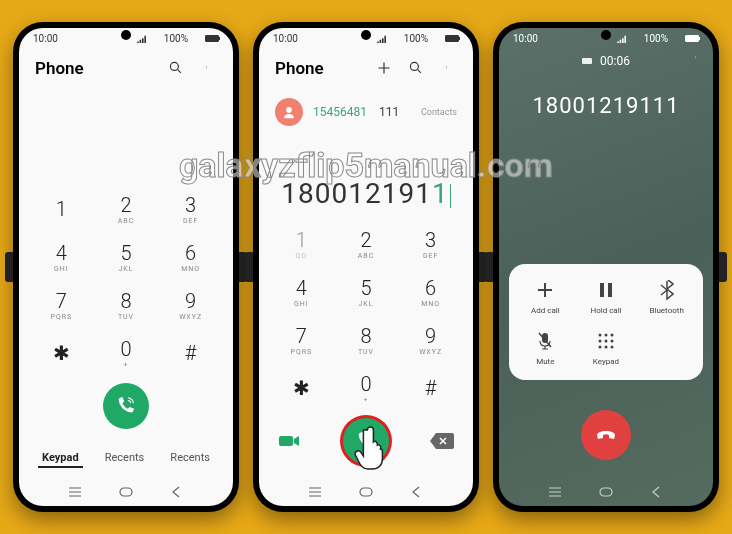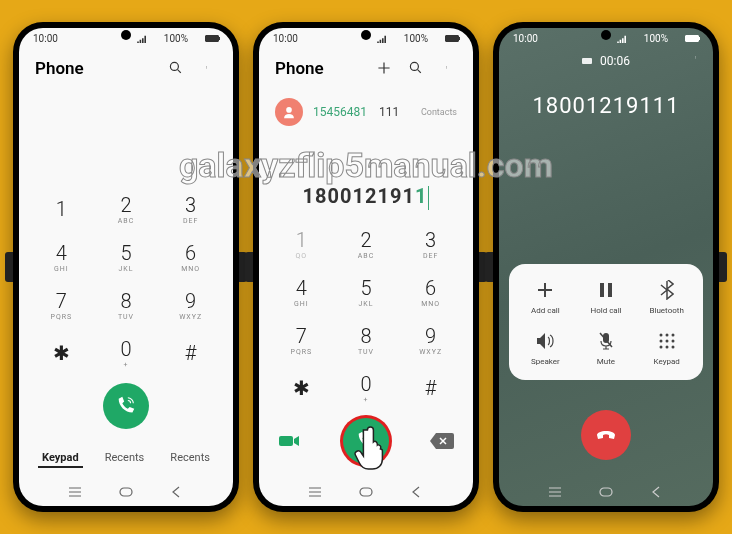--- a/index.html
+++ b/index.html
@@ -19,21 +19,21 @@
 .header { display: flex; align-items: center; justify-content: space-between; padding: 12px 16px; }
 .header-title { font-size: 17px; font-weight: 600; }
 .header-icons { display: flex; gap: 14px; align-items: center; }
 .icon-btn { width: 18px; height: 18px; display: flex; align-items: center; justify-content: center; cursor: pointer; }
 .suggestion { display: flex; align-items: center; padding: 8px 16px; gap: 10px; }
 .avatar { width: 28px; height: 28px; background: #f08070; border-radius: 50%; display: flex; align-items: center; justify-content: center; }
 .suggestion-num { font-size: 12px; }
 .suggestion-num .match { color: #3ba576; }
 .suggestion-num .rest { color: #404040; padding-left: 12px; }
 .unsaved { font-size: 9px; color: #999; margin-left: auto; }
-.number-display { font-size: 20px; text-align: center; padding: 10px 0 12px; color: #333; font-weight: 700; letter-spacing: 1px; }
+.number-display { font-size: 28px; text-align: center; padding: 10px 0 12px; color: #333; font-weight: 400; letter-spacing: 1px; }
 .cursor { display: inline-block; width: 1px; height: 24px; background: #3ba576; vertical-align: middle; margin-left: 1px; }
 .keypad { display: grid; grid-template-columns: repeat(3, 1fr); padding: 0 14px; gap: 4px 8px; }
 .key { display: flex; flex-direction: column; align-items: center; justify-content: center; height: 44px; cursor: pointer; }
 .key-num { font-size: 20px; color: #222; font-weight: 300; }
 .key-sub { font-size: 7px; color: #888; letter-spacing: 1px; }
 .key.gray .key-num { color: #999; }
 .key.gray .key-sub { color: #bbb; }
 .spacer { flex: 1; }
 .call-row { display: flex; justify-content: center; align-items: center; padding: 8px 0 12px; gap: 40px; }
 .call-btn { width: 46px; height: 46px; background: #1fa866; border-radius: 50%; display: flex; align-items: center; justify-content: center; cursor: pointer; }
@@ -382,29 +382,20 @@
       <div class="control">
         <div class="control-icon">
             <svg width="14" height="20" viewBox="0 0 14 20">
               <path d="M7 1v18l6-5-6-5 6-5-6-5M7 10L1 5M7 10L1 15" stroke="#444" stroke-width="1.5" fill="none"></path>
             </svg>
           </div>
         <span class="control-label">Bluetooth</span>
       </div>
       <div class="control">
         <div class="control-icon">
-            <svg width="20" height="18" viewBox="0 0 20 18">
-              <path d="M2 6h3l5-5v16l-5-5H2z" fill="#444"></path>
-              <path d="M13 5c2 1 2 7 0 8M15 3c4 2 4 10 0 12" stroke="#444" stroke-width="1.2" fill="none"></path>
-            </svg>
-          </div>
-        <span class="control-label">Speaker</span>
-      </div>
-      <div class="control">
-        <div class="control-icon">
             <svg width="16" height="20" viewBox="0 0 16 20">
               <rect x="5" y="2" width="6" height="10" rx="3" fill="#444"></rect>
               <path d="M3 10c0 3 2 5 5 5s5-2 5-5M8 15v3M5 18h6" stroke="#444" stroke-width="1.2" fill="none"></path>
               <line x1="2" y1="2" x2="14" y2="16" stroke="#444" stroke-width="1.5"></line>
             </svg>
           </div>
         <span class="control-label">Mute</span>
       </div>
       <div class="control">
         <div class="control-icon">

